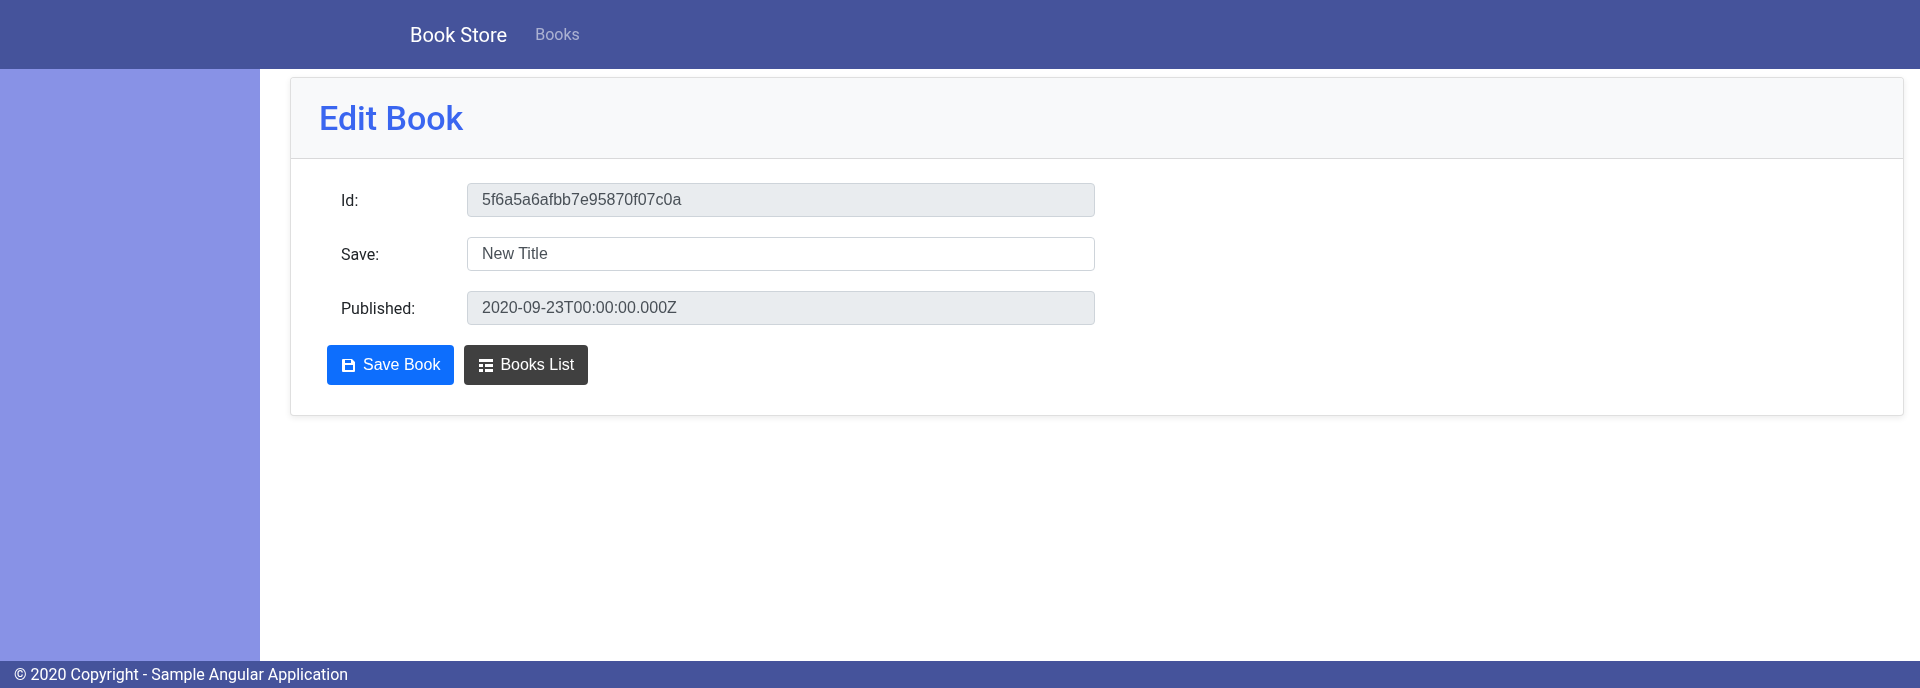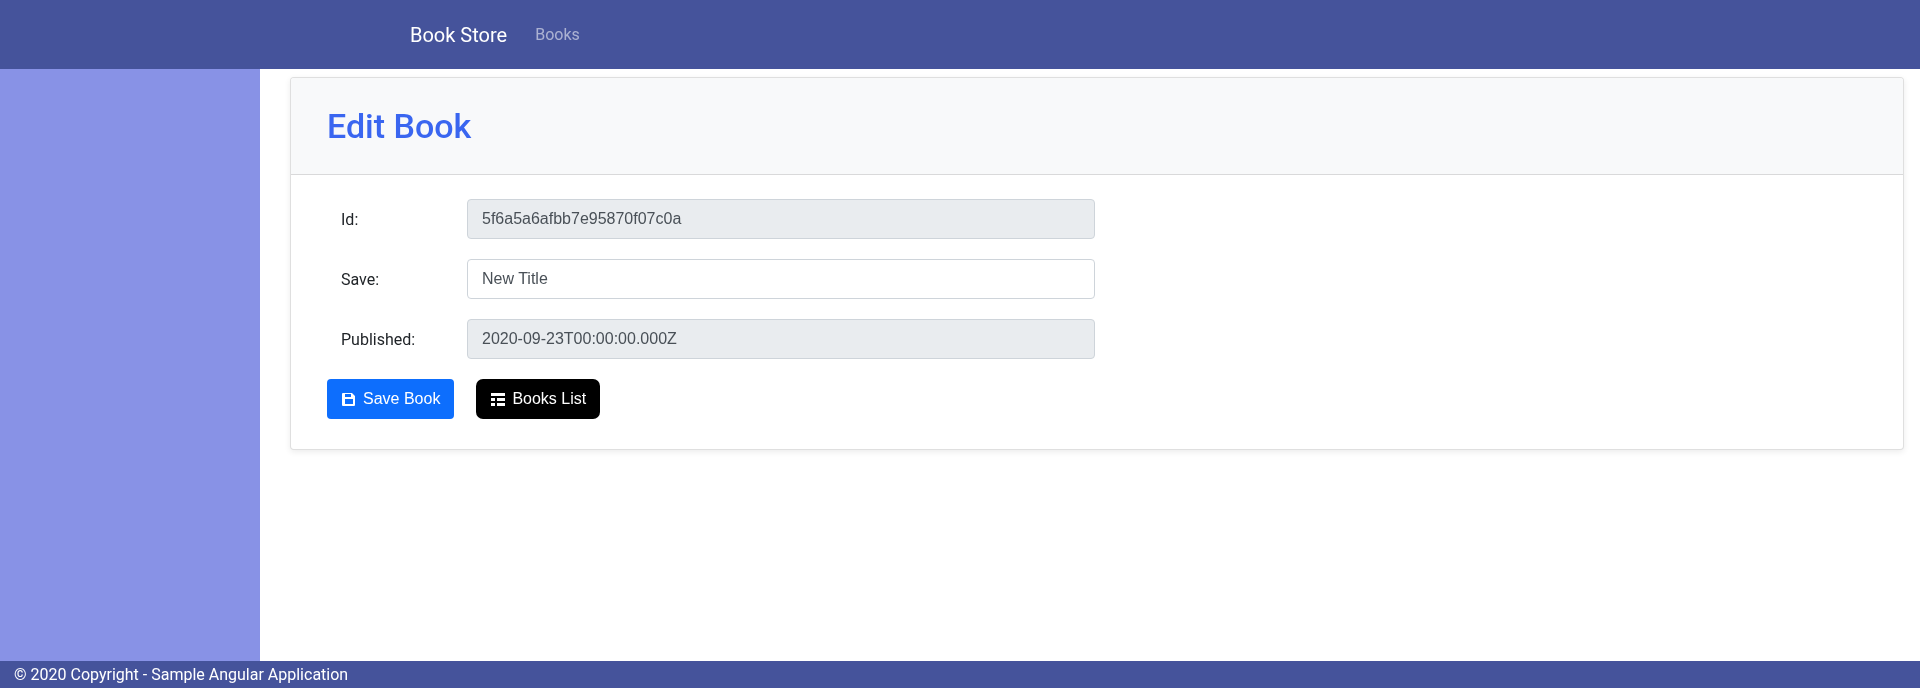--- a/index.html
+++ b/index.html
@@ -71,21 +71,21 @@
     border-radius: 4px;
     box-shadow: 0 2px 6px rgba(0,0,0,0.08);
     overflow: hidden;
   }
   .card-header {
     background-color: #f8f9fa;
     border-bottom: 1px solid rgba(0,0,0,.125);
     padding: 16px 24px;
   }
   .card-header h1 {
-    margin: 12px;
+    margin: 4px;
     font-size: 34px;
     font-weight: 500;
     color: #3a66f0;
   }
   .card-body {
     padding: 24px 36px 30px 36px;
   }
 
   .form-row {
     display: flex;
@@ -96,53 +96,53 @@
     width: 140px;
     padding-left: 14px;
     padding-right: 10px;
     font-size: 16px;
     color: #212529;
   }
   .form-control {
     flex: 0 0 628px;
     width: 628px;
     max-width: 628px;
-    height: 40px;
+    height: 34px;
     padding: 8px 14px;
     font-size: 16px;
     color: #495057;
     background-color: #fff;
     border: 1px solid #ced4da;
     border-radius: 4px;
     outline: none;
   }
   .form-control.disabled {
     background-color: #e9ecef;
     color: #495057;
   }
 
   .btn-row {
     display: flex;
-    gap: 22px;
+    gap: 10px;
     margin-top: 4px;
   }
   .btn {
     display: inline-flex;
     align-items: center;
     gap: 6px;
     border: none;
     border-radius: 4px;
     height: 40px;
     padding: 0 14px;
     font-size: 16px;
     color: #fff;
     cursor: pointer;
   }
   .btn-primary { background-color: #0d6efd; }
-  .btn-info { background-color: #000000; border-radius: 7px; }
+  .btn-info { background-color: #404040; }
 
   .icon { display: inline-flex; width: 16px; height: 16px; }
 
   
   .footer {
     background-color: #45539b;
     color: #fff;
     font-size: 16px;
     padding: 4px 14px;
   }

